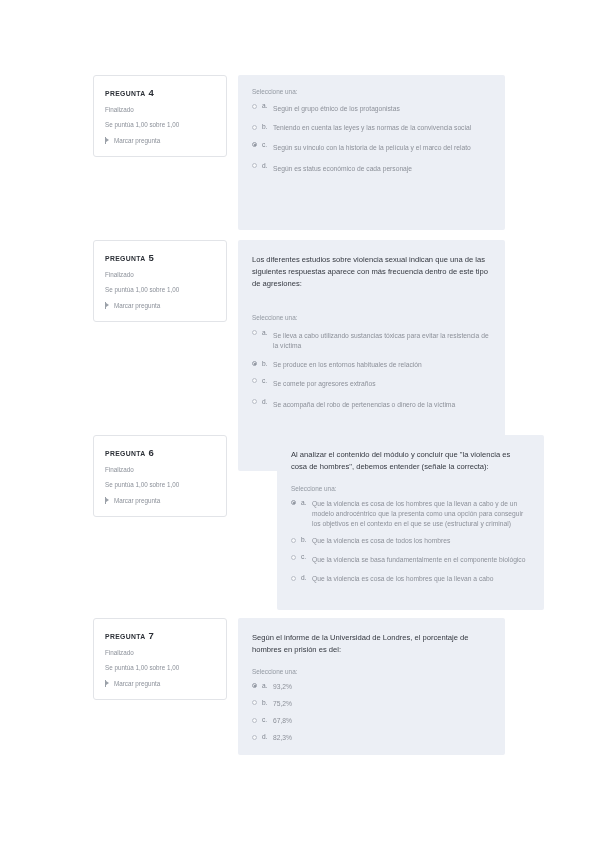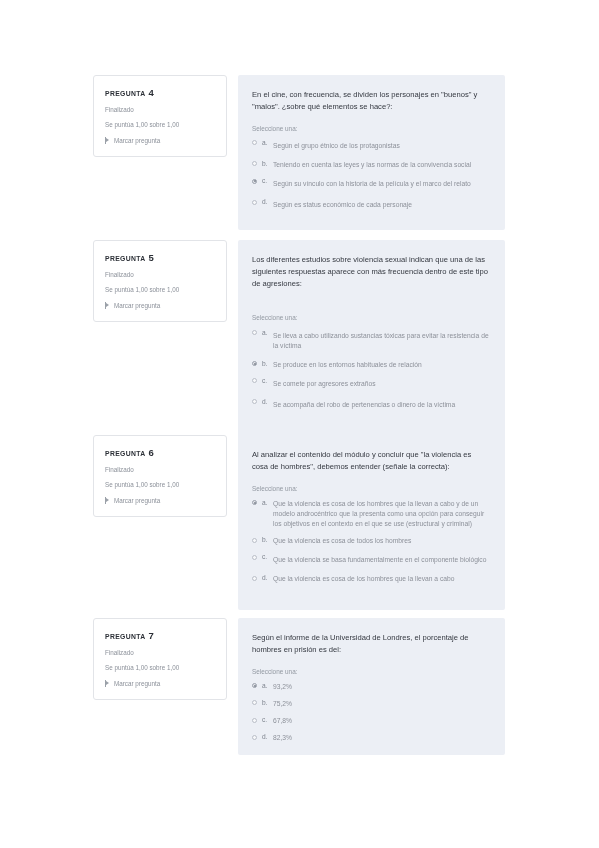--- a/index.html
+++ b/index.html
@@ -175,21 +175,20 @@
     <div class="info-box">
       <div class="info-head"><span>PREGUNTA</span><span class="qnum">4</span></div>
       <div class="info-line">Finalizado</div>
       <div class="info-line">Se puntúa 1,00 sobre 1,00</div>
       <div class="info-line flag-row">
         <span class="flag-icon"></span>
         <span>Marcar pregunta</span>
       </div>
     </div>
     <div class="panel" style="height:155px;">
-      <p class="qtext">En el cine, con frecuencia, se dividen los personajes en "buenos" y "malos". ¿sobre qué elementos se hace?:</p>
       <p class="select-label">Seleccione una:</p>
       <ul class="answers">
         <li class="answer">
           <span class="radio"></span>
           <span class="letter">a.</span>
           <span class="atext">Según el grupo étnico de los protagonistas</span>
         </li>
         <li class="answer tight gap-before">
           <span class="radio"></span>
           <span class="letter">b.</span>
@@ -250,21 +249,21 @@
   <div class="question-block" style="top:435px;">
     <div class="info-box">
       <div class="info-head"><span>PREGUNTA</span><span class="qnum">6</span></div>
       <div class="info-line">Finalizado</div>
       <div class="info-line">Se puntúa 1,00 sobre 1,00</div>
       <div class="info-line flag-row">
         <span class="flag-icon"></span>
         <span>Marcar pregunta</span>
       </div>
     </div>
-    <div class="panel" style="height:175px;">
+    <div class="panel" style="height:175px;margin-left:39px;">
       <p class="qtext">Al analizar el contenido del módulo y concluir que "la violencia es cosa de hombres", debemos entender (señale la correcta):</p>
       <p class="select-label">Seleccione una:</p>
       <ul class="answers">
         <li class="answer tight">
           <span class="radio checked"></span>
           <span class="letter">a.</span>
           <span class="atext">Que la violencia es cosa de los hombres que la llevan a cabo y de un modelo androcéntrico que la presenta como una opción para conseguir los objetivos en el contexto en el que se use (estructural y criminal)</span>
         </li>
         <li class="answer tight gap-small">
           <span class="radio"></span>

